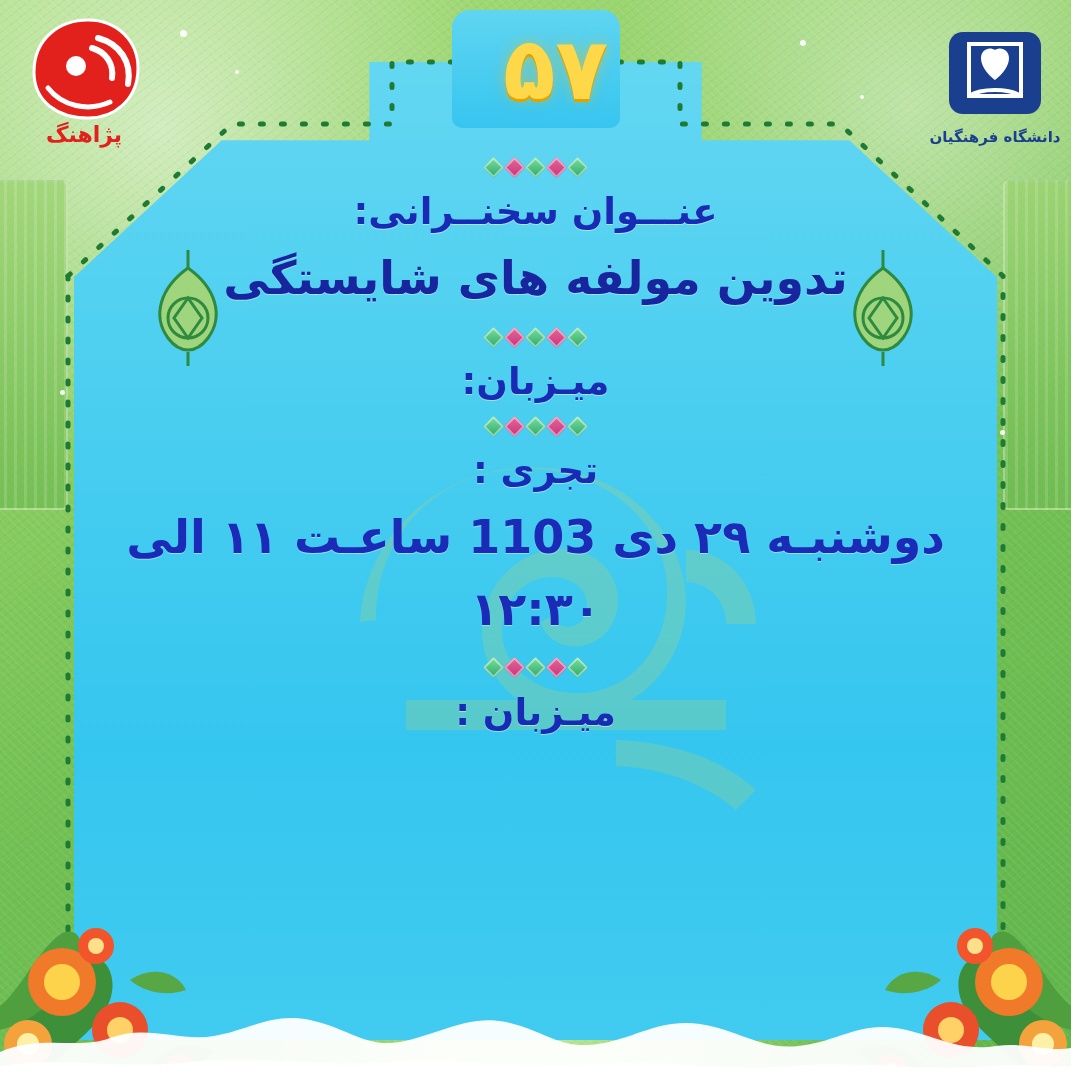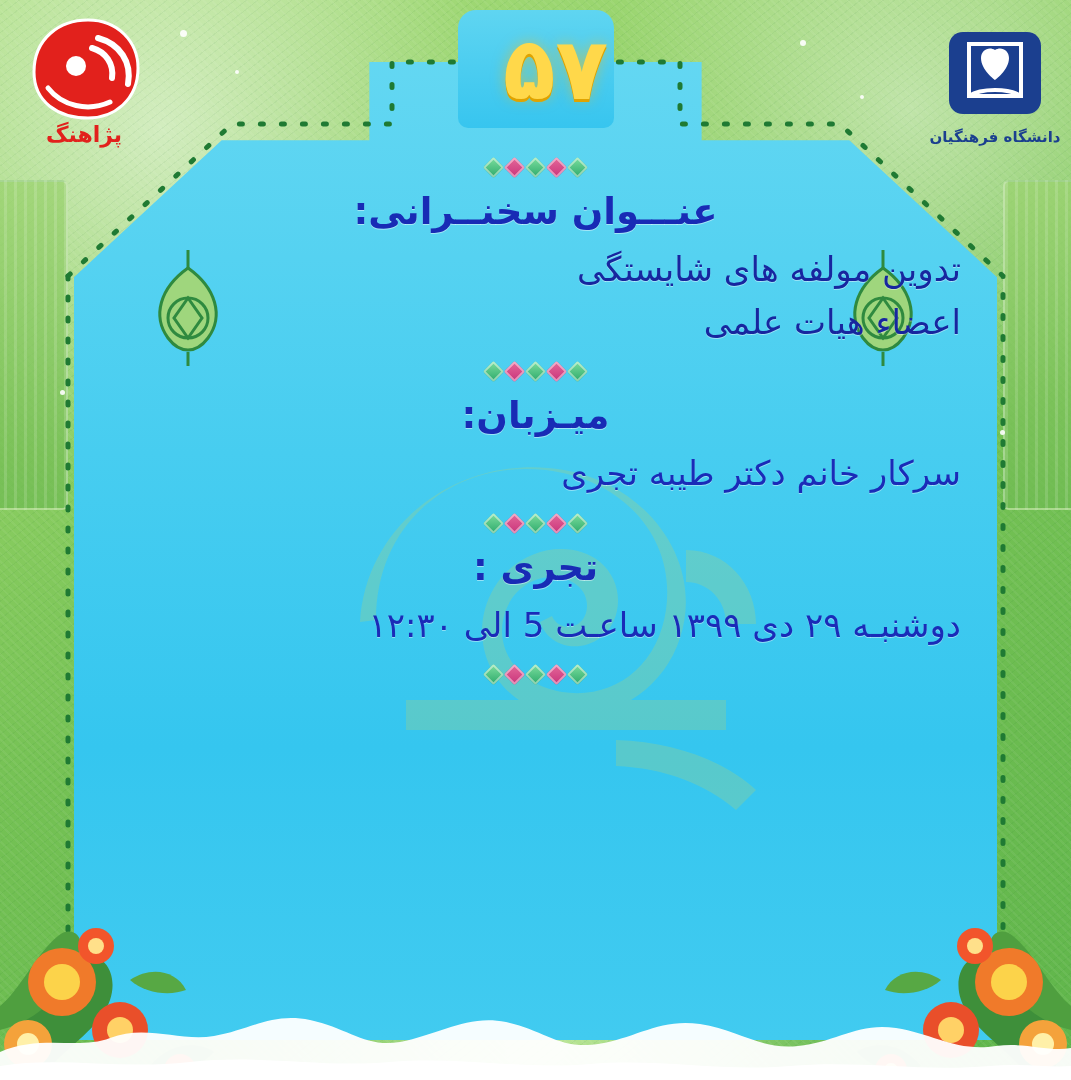--- a/index.html
+++ b/index.html
@@ -69,21 +69,21 @@
     opacity: 0.30;
     pointer-events: none;
   }
   #watermark svg { width: 100%; height: 100%; }
 
   
   #badge {
     position: absolute;
     left: 50%; top: 10px;
     transform: translateX(-50%);
-    width: 156px; height: 118px;
+    width: 168px; height: 118px;
     background: linear-gradient(180deg, #5fd5f1, #37c5ef);
     border-radius: 18px 18px 10px 10px;
     display: flex; align-items: center; justify-content: center;
     z-index: 6;
     padding-left: 40px;
   }
   #badge-num {
     font-size: 86px;
     font-weight: 700;
     color: #ffd84a;
@@ -113,26 +113,25 @@
   }
   .label {
     font-size: 37px;
     font-weight: 700;
     color: #182bb5;
     letter-spacing: 3px;
     margin: 6px 0 10px;
     text-shadow: 0 1px 0 rgba(255,255,255,0.45);
   }
   .line {
-    font-size: 34px;
-    font-weight: 400;
+    font-size: 46px;
+    font-weight: 700;
     color: #1a2bb8;
     line-height: 1.55;
     text-shadow: 0 1px 0 rgba(255,255,255,0.4);
-    text-align: right;
   }
   .line.accent { color: #17269f; }
   .sep {
     margin: 12px auto;
     height: 22px;
     display: flex;
     justify-content: center;
     gap: 6px;
     align-items: center;
   }
@@ -270,58 +269,57 @@
       <i></i>
         <i></i>
         <i></i>
         <i></i>
         <i></i>
     </div>
 
     <div>
       <div class="label">عنـــوان سخنــرانی:</div>
       <div class="line accent">تدوین مولفه های شایستگی</div>
-      <div class="line accent">اعضاء هیات علمی</div>
     </div>
 
     <div class="sep">
       <i></i>
         <i></i>
         <i></i>
         <i></i>
         <i></i>
     </div>
 
     <div>
       <div class="label">میـزبان:</div>
-      <div class="line">سرکار خانم دکتر طیبه تجری</div>
     </div>
 
     <div class="sep">
       <i></i>
         <i></i>
         <i></i>
         <i></i>
         <i></i>
     </div>
 
     <div>
       <div class="label">تجری :</div>
-      <div class="line">دوشنبـه ۲۹ دی ۱۳۹۹ ساعـت 5 الی ۱۲:۳۰</div>
+      <div class="line">دوشنبـه ۲۹ دی 1103 ساعـت ۱۱ الی ۱۲:۳۰</div>
     </div>
 
     <div class="sep">
       <i></i>
         <i></i>
         <i></i>
         <i></i>
         <i></i>
     </div>
 
     <div>
+      <div class="label">میـزبان :</div>
     </div>
 
   </div>
 
   <div class="flowers left">
     <svg viewBox="0 0 250 250">
       <g>
         <path d="M10 250 C30 200 20 150 60 130 C100 112 120 140 110 170 C100 200 60 220 40 250 Z" fill="#3e8f3a"></path>
         <path d="M0 200 C40 190 70 160 80 120 C84 104 70 96 58 106 C36 124 20 160 0 176 Z" fill="#4f9f3f"></path>
         <circle cx="62" cy="152" r="34" fill="#f07a2a"></circle>

